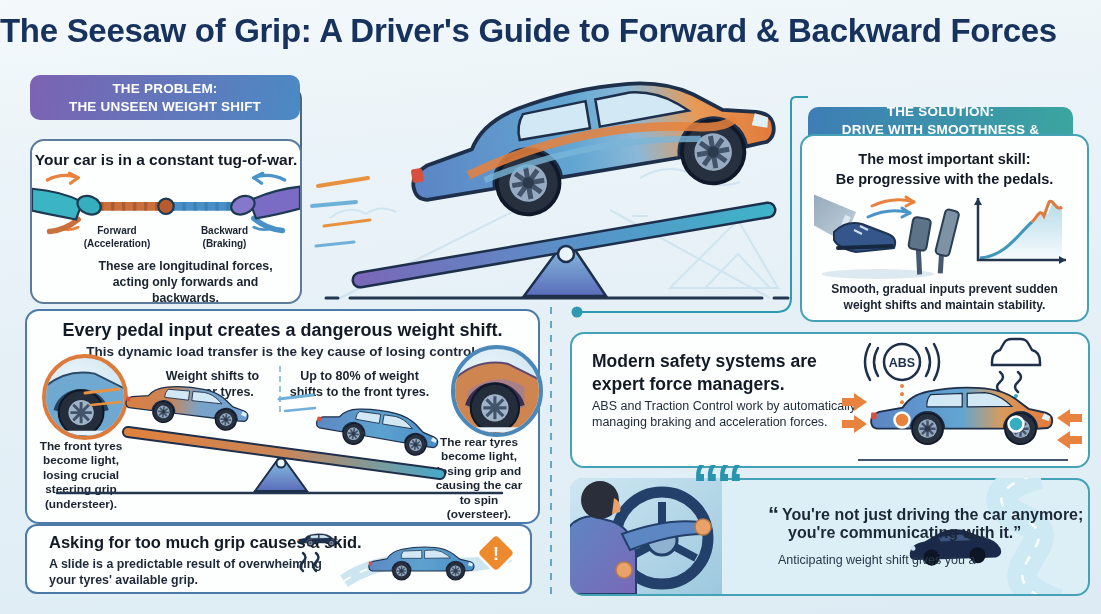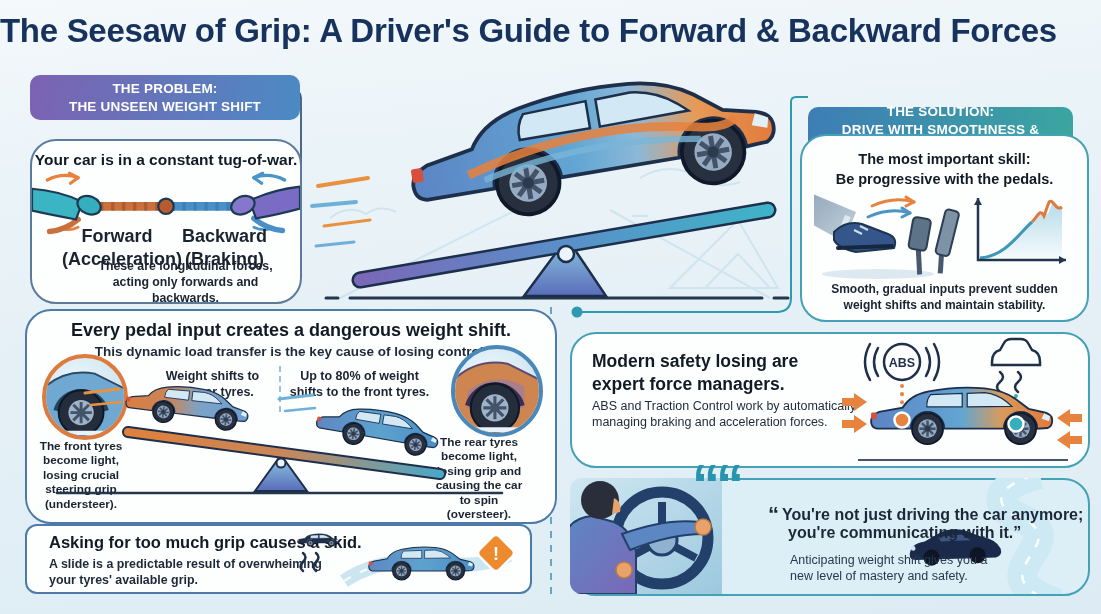--- a/index.html
+++ b/index.html
@@ -6,32 +6,32 @@
   #canvas{position:relative;width:1101px;height:614px;overflow:hidden;
     font-family:"Liberation Sans",sans-serif;color:#16202e;
     background:linear-gradient(175deg,#f4f9fb 0%,#eaf3f8 25%,#ddecf4 100%);}
   .title{position:absolute;top:12px;left:0;right:0;text-align:left;
     font-size:33px;font-weight:bold;color:#17335d;letter-spacing:-.3px;}
   .badge{position:absolute;height:45px;border-radius:10px;color:#fff;font-weight:bold;
     font-size:13.5px;text-align:center;display:flex;flex-direction:column;justify-content:center;
     line-height:1.3;letter-spacing:.2px;}
   #badge-problem{left:30px;top:75px;width:270px;background:linear-gradient(100deg,#7c62b2,#4b8ac4);}
   #badge-solution{left:808px;top:75px;width:265px;background:linear-gradient(100deg,#3e7db6,#3ba69f);margin-top:32px;}
-  .card{position:absolute;background:#fdfefe;border-radius:26px;}
+  .card{position:absolute;background:#fdfefe;border-radius:14px;}
   #card-tug{left:30px;top:139px;width:268px;height:161px;border:2px solid #5b7a9c;}
   #card-pedals{left:800px;top:134px;width:285px;height:184px;border:2px solid #45a1b5;}
-  #card-weight{left:25px;top:309px;width:511px;height:211px;border:2px solid #4d7aa8;padding-left:17px;}
+  #card-weight{left:25px;top:309px;width:511px;height:211px;border:2px solid #4d7aa8;}
   #card-skid{left:25px;top:524px;width:503px;height:66px;border:2px solid #4d7aa8;border-radius:12px;}
   #card-safety{left:570px;top:332px;width:516px;height:132px;border:2px solid #45a1b5;}
   #card-quote{left:570px;top:478px;width:516px;height:114px;border:2px solid #45a1b5;background:#dceff6;}
   .overlay{position:absolute;left:0;top:0;pointer-events:none;}
   .abs{position:absolute;}
   .ctr{text-align:center;}
   .h-tug{top:10px;left:0;right:0;font-size:15.5px;font-weight:bold;color:#121a26;}
-  .tug-label{top:84px;font-size:18px;font-weight:bold;line-height:1.25;color:#1a2330;}
+  .tug-label{top:84px;font-size:10px;font-weight:bold;line-height:1.25;color:#1a2330;}
   .tug-cap{top:118px;left:10px;right:10px;font-size:12.3px;font-weight:600;line-height:1.3;color:#1a2330;margin-left:39px;}
   .h-pedals{top:14px;left:0;right:0;font-size:14.5px;font-weight:bold;line-height:1.35;color:#121a26;}
   .pedals-cap{top:146px;left:20px;right:20px;font-size:12px;font-weight:700;line-height:1.3;color:#1a2330;}
   .h-weight{top:9px;left:0;right:0;font-size:18px;font-weight:bold;color:#121a26;}
   .sub-weight{top:33px;left:0;right:0;font-size:13.5px;font-weight:600;color:#1d2838;}
   .tyre-circle{position:absolute;border-radius:50%;overflow:hidden;
     background:radial-gradient(circle at 40% 35%,#eef7fc,#c2ddec);}
   #circle-front{left:15px;top:43px;width:78px;height:78px;border:4px solid #dd7b3c;}
   #circle-rear{left:424px;top:34px;width:84px;height:84px;border:4px solid #4988b8;}
   .side-cap{font-size:11.8px;font-weight:600;line-height:1.22;color:#1a2330;}
@@ -40,21 +40,21 @@
   .mid-note{top:57px;font-size:12.5px;font-weight:600;line-height:1.3;color:#1a2330;}
   .mid-divider{left:252px;top:55px;height:46px;border-left:2px dashed #9cc4d8;}
   .h-skid{top:7px;left:22px;font-size:16.5px;font-weight:bold;color:#121a26;}
   .sub-skid{top:31px;left:22px;width:300px;font-size:12.4px;font-weight:600;line-height:1.25;color:#1d2838;}
   .h-safety{top:16px;left:20px;font-size:17.5px;font-weight:bold;line-height:1.3;color:#121a26;}
   .sub-safety{top:64px;left:20px;width:305px;font-size:12.5px;line-height:1.3;font-weight:500;color:#1d2838;}
   .quote-glyph{left:120px;top:-24px;font-size:56px;font-weight:bold;color:#2795ad;line-height:1;
     letter-spacing:-4px;}
   .quote-mark{font-size:22px;color:#1c2838;vertical-align:-2px;margin-right:3px;}
   .quote-line{left:196px;font-size:16px;font-weight:bold;color:#1c2838;line-height:1.35;}
-  .quote-sub{left:206px;font-size:12.5px;color:#27394c;line-height:1.3;font-weight:500;margin-left:12px;}
+  .quote-sub{left:206px;font-size:12.5px;color:#27394c;line-height:1.3;font-weight:500;}
   .quote-driver{position:absolute;left:-2px;top:-2px;width:152px;height:116px;
     border-radius:12px 0 0 12px;overflow:hidden;}
   .quote-road{position:absolute;right:-2px;top:-2px;width:200px;height:116px;
     border-radius:0 12px 12px 0;overflow:hidden;}
 </style>
 </head>
 <body>
 
 <div id="canvas">
 
@@ -330,21 +330,21 @@
     <use href="#carFull" fill="url(#gradCarBlue)" transform="translate(78,16) scale(0.36)"></use>
     <g transform="translate(207,24)">
       <rect x="-14" y="-14" width="28" height="28" rx="5" transform="rotate(45)" fill="#ee8a2e" stroke="#fff" stroke-width="2.5"></rect>
       <text x="0" y="6.5" text-anchor="middle" font-size="18" font-weight="bold" fill="#fff" font-family="Liberation Sans, sans-serif">!</text>
     </g>
   </svg>
 </div>
 
 <div id="card-safety" class="card">
   <div class="abs h-safety">
-    <div>Modern safety losing are</div>
+    <div>Modern safety systems are</div>
     <div>expert force managers.</div>
   </div>
   <div class="abs sub-safety">ABS and Traction Control work by automatically managing braking and acceleration forces.</div>
   <svg class="abs" style="right:4px;top:2px" width="244" height="128">
     <g fill="none" stroke="#1e2f4a" stroke-width="2.5" stroke-linecap="round">
       <circle cx="62" cy="26" r="18" fill="#fff"></circle>
       <path d="M38,12 Q30,26 38,40 M30,8 Q20,26 30,44"></path>
       <path d="M86,12 Q94,26 86,40 M94,8 Q104,26 94,44"></path>
       <text x="62" y="31" text-anchor="middle" font-size="12.5" font-weight="bold" fill="#1e2f4a" stroke="none" font-family="Liberation Sans, sans-serif">ABS</text>
     </g>
@@ -395,17 +395,16 @@
       </g>
     </svg>
   </div>
   <div class="abs quote-glyph">““</div>
   <div class="abs quote-line" style="top:20px">
     <span class="quote-mark">“</span><span>You're not just driving the car anymore;</span>
   </div>
   <div class="abs quote-line" style="top:42px;left:216px">you're communicating with it.”</div>
   <div class="abs quote-sub" style="top:72px">
     <div>Anticipating weight shift gives you a</div>
-    <div>new level of mastery and safety.</div>
   </div>
 </div>
 
 </div>
 
 </body></html>

